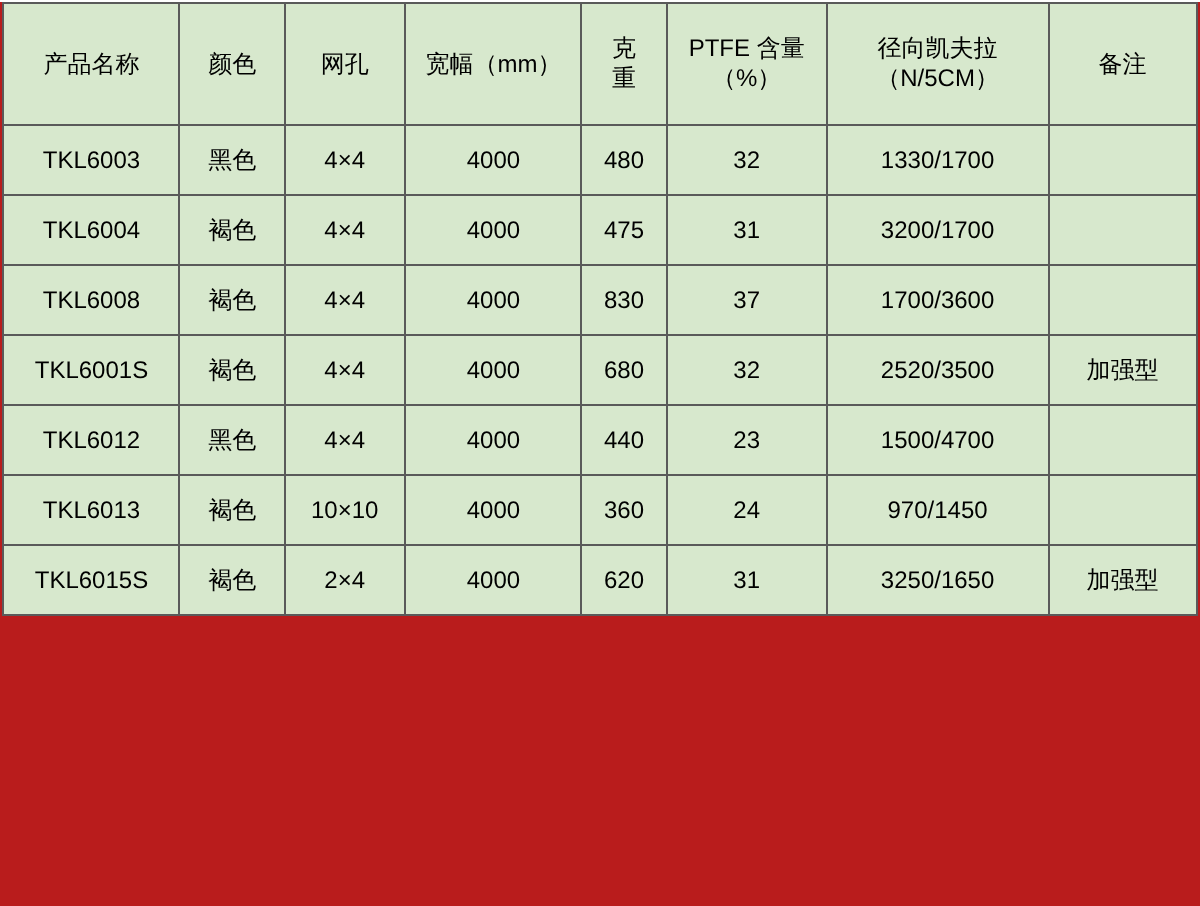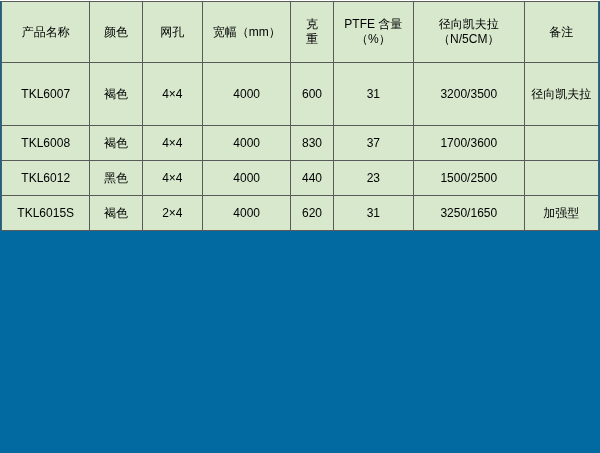--- a/index.html
+++ b/index.html
@@ -10,21 +10,21 @@
   body {
     width: 600px;
     height: 453px;
     font-family: "Liberation Sans", "DejaVu Sans", sans-serif;
     overflow: hidden;
   }
   #sheet {
     width: 600px;
     height: 453px;
     position: relative;
-    background: #0369a1;
+    background: #b91c1c;
   }
   table.spec {
     border-collapse: collapse;
     width: 598px;
     margin: 1px 0 0 1px;
     table-layout: fixed;
     background: #d7e8cd;
   }
   table.spec td, table.spec th {
     border: 1px solid #5a5a5a;
@@ -108,50 +108,78 @@
         <th>
           <span class="hdr">径向凯夫拉</span>
           <span class="hdr sub">（N/5CM）</span>
         </th>
         <th>
           <span class="hdr">备注</span>
         </th>
       </tr>
     </thead>
     <tbody>
-      <tr class="tall">
-        <td>TKL6007</td>
+      <tr>
+        <td>TKL6003</td>
+        <td>黑色</td>
+        <td>4×4</td>
+        <td>4000</td>
+        <td>480</td>
+        <td>32</td>
+        <td>1330/1700</td>
+        <td></td>
+      </tr>
+      <tr>
+        <td>TKL6004</td>
         <td>褐色</td>
         <td>4×4</td>
         <td>4000</td>
-        <td>600</td>
+        <td>475</td>
         <td>31</td>
-        <td>3200/3500</td>
-        <td>
-          <span class="wrapcell">径向凯夫拉</span>
-        </td>
+        <td>3200/1700</td>
+        <td></td>
       </tr>
       <tr>
         <td>TKL6008</td>
         <td>褐色</td>
         <td>4×4</td>
         <td>4000</td>
         <td>830</td>
         <td>37</td>
         <td>1700/3600</td>
         <td></td>
       </tr>
       <tr>
+        <td>TKL6001S</td>
+        <td>褐色</td>
+        <td>4×4</td>
+        <td>4000</td>
+        <td>680</td>
+        <td>32</td>
+        <td>2520/3500</td>
+        <td>加强型</td>
+      </tr>
+      <tr>
         <td>TKL6012</td>
         <td>黑色</td>
         <td>4×4</td>
         <td>4000</td>
         <td>440</td>
         <td>23</td>
-        <td>1500/2500</td>
+        <td>1500/4700</td>
+        <td></td>
+      </tr>
+      <tr>
+        <td>TKL6013</td>
+        <td>褐色</td>
+        <td>10×10</td>
+        <td>4000</td>
+        <td>360</td>
+        <td>24</td>
+        <td>970/1450</td>
         <td></td>
       </tr>
       <tr>
         <td>TKL6015S</td>
         <td>褐色</td>
         <td>2×4</td>
         <td>4000</td>
         <td>620</td>
         <td>31</td>
         <td>3250/1650</td>

